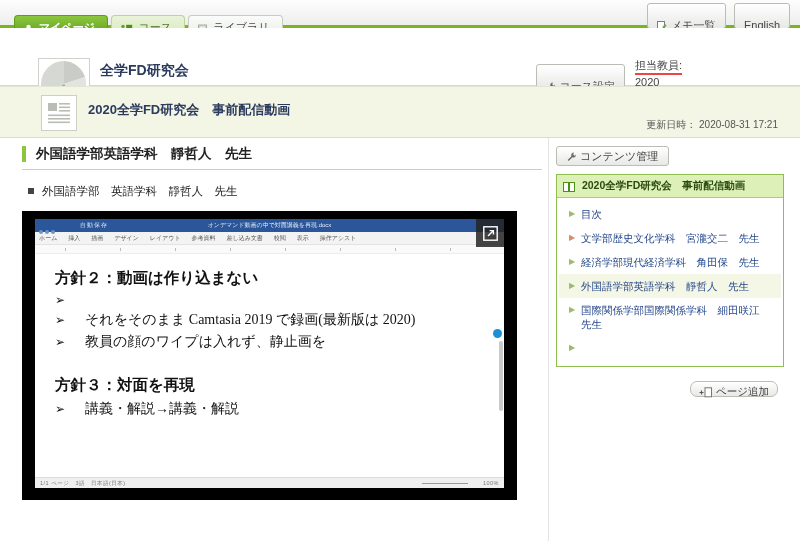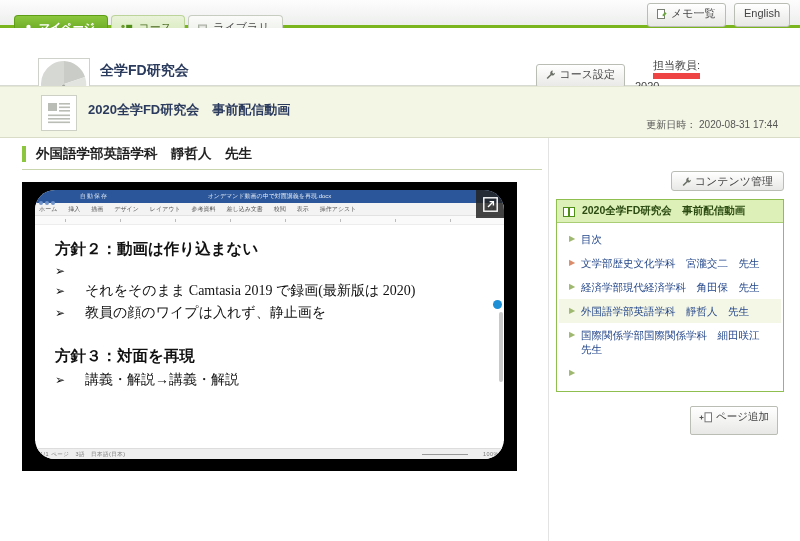--- a/index.html
+++ b/index.html
@@ -50,21 +50,21 @@
     border-color: #bcd49a;
     color: #4b6b22;
   }
   .gtab .ico { display: inline-block; margin-right: 5px; vertical-align: -1px; }
   .topbar-right {
     position: absolute; right: 10px; top: 3px;
   }
   .btn-plain {
     display: inline-block;
     height: 24px; line-height: 18px;
-    padding: 0 9px;
+    padding: 12px 9px;
     font-size: 11px;
     border: 1px solid #b9bdb4;
     border-radius: 3px;
     background: linear-gradient(to bottom, #ffffff, #e8e9e6);
     color: #444;
     margin-left: 5px;
   }
 
   
   .course-head {
@@ -85,21 +85,21 @@
     font-size: 14px; color: #2b3b5e; font-weight: bold;
   }
   .course-setting {
     position: absolute; right: 175px; top: 36px;
   }
   .teacher-box {
     position: absolute; right: 20px; top: 30px;
     width: 145px;
     font-size: 11px; color: #444; line-height: 15px;
   }
-  .teacher-label { border-bottom: 6px solid #ef4444; display: inline-block; margin-left: 18px; }
+  .teacher-label { border-bottom: 2px solid #ef4444; display: inline-block; }
 
   
   .coursenav {
     position: absolute; left: 96px; top: 59px;
     height: 26px;
     display: flex;
   }
   .cnav {
     height: 26px; line-height: 25px;
     padding: 0 16px;
@@ -187,21 +187,21 @@
   
   .video {
     position: relative;
     margin-top: 12px;
     width: 495px; height: 289px;
     background: #000;
     padding: 8px 13px 12px 13px;
   }
   .vidinner {
     position: relative; width: 100%; height: 100%;
-    background: #fff; overflow: hidden; border-radius: 20px;
+    background: #fff; overflow: hidden;
   }
   .wordbar {
     height: 13px; background: #2b579a; position: relative;
   }
   .wordbar .dots { position: absolute; left: 4px; top: 4px; }
   .wordbar .dot {
     display: inline-block; width: 4px; height: 4px; border-radius: 50%;
     background: #6f93c9; margin-right: 2px;
   }
   .wordbar .qat {
@@ -273,21 +273,21 @@
     position: absolute; right: 2px; top: 110px;
     width: 9px; height: 9px; border-radius: 50%;
     background: #1e8fd5;
   }
   .vscroll {
     position: absolute; right: 1px; top: 122px;
     width: 4px; height: 70px; background: #c9c9c9; border-radius: 2px;
   }
 
   
-  .mgmt-row { text-align: right; margin-top: 25px; }
+  .mgmt-row { text-align: left; }
   .btn-mgmt {
     display: inline-block;
     height: 20px; line-height: 19px;
     padding: 0 10px;
     font-size: 11px;
     border: 1px solid #b9bdb4;
     border-radius: 3px;
     background: linear-gradient(to bottom, #ffffff, #e8e9e6);
     color: #444;
   }
@@ -312,25 +312,25 @@
   }
   .toc-item.sel { background: #f5f7e6; }
   .toc-item .tri {
     flex: 0 0 16px;
     color: #9fb86f; font-size: 8px; line-height: 14px; padding-left: 4px;
   }
   .toc-item.warn .tri { color: #d98b6a; }
   .addpage-row { margin-top: 14px; text-align: right; padding-right: 6px; }
   .btn-addpage {
     display: inline-block;
-    height: 29px; line-height: 19px;
+    height: 16px; line-height: 19px;
     padding: 0 8px;
     font-size: 10.5px;
     border: 1px solid #b9bdb4;
-    border-radius: 2px;
+    border-radius: 7px;
     background: linear-gradient(to bottom, #ffffff, #e8e9e6);
     color: #444;
   }
   .divider-v {
     position: absolute; left: 548px; top: 0; width: 1px; height: 404px;
     background: #e3e3e3;
   }
   .icon-svg { display: inline-block; vertical-align: middle; }
 </style>
 </head>
@@ -446,31 +446,34 @@
         <rect x="17" y="10.5" width="11" height="1.6" fill="#b9bdb5"></rect>
         <rect x="17" y="14" width="11" height="1.6" fill="#b9bdb5"></rect>
         <rect x="6" y="18.5" width="22" height="1.6" fill="#b9bdb5"></rect>
         <rect x="6" y="22" width="22" height="1.6" fill="#b9bdb5"></rect>
         <rect x="6" y="25.5" width="22" height="1.6" fill="#b9bdb5"></rect>
       </svg>
     </div>
     <div class="pagestrip-title">2020全学FD研究会　事前配信動画</div>
     <div class="updated">
       <span>更新日時：</span>
-      <span>2020-08-31 17:44</span>
+      <span>2020-08-31 17:21</span>
     </div>
   </div>
 
   <div class="body-wrap">
     <div class="divider-v"></div>
 
     <div class="left-col">
       <div class="section-title">外国語学部英語学科　靜哲人　先生</div>
       <div class="section-rule"></div>
 
+      <div class="bullet-line">
+        <span class="sq"></span><span>外国語学部　英語学科　靜哲人　先生</span>
+      </div>
 
       <div class="video">
         <div class="vidinner">
 
           <div class="wordbar">
             <span class="dots">
               <span class="dot"></span><span class="dot"></span><span class="dot"></span>
             </span>
             <span class="qat">自動保存</span>
             <span class="wtitle">オンデマンド動画の中で対面講義を再現.docx</span>

